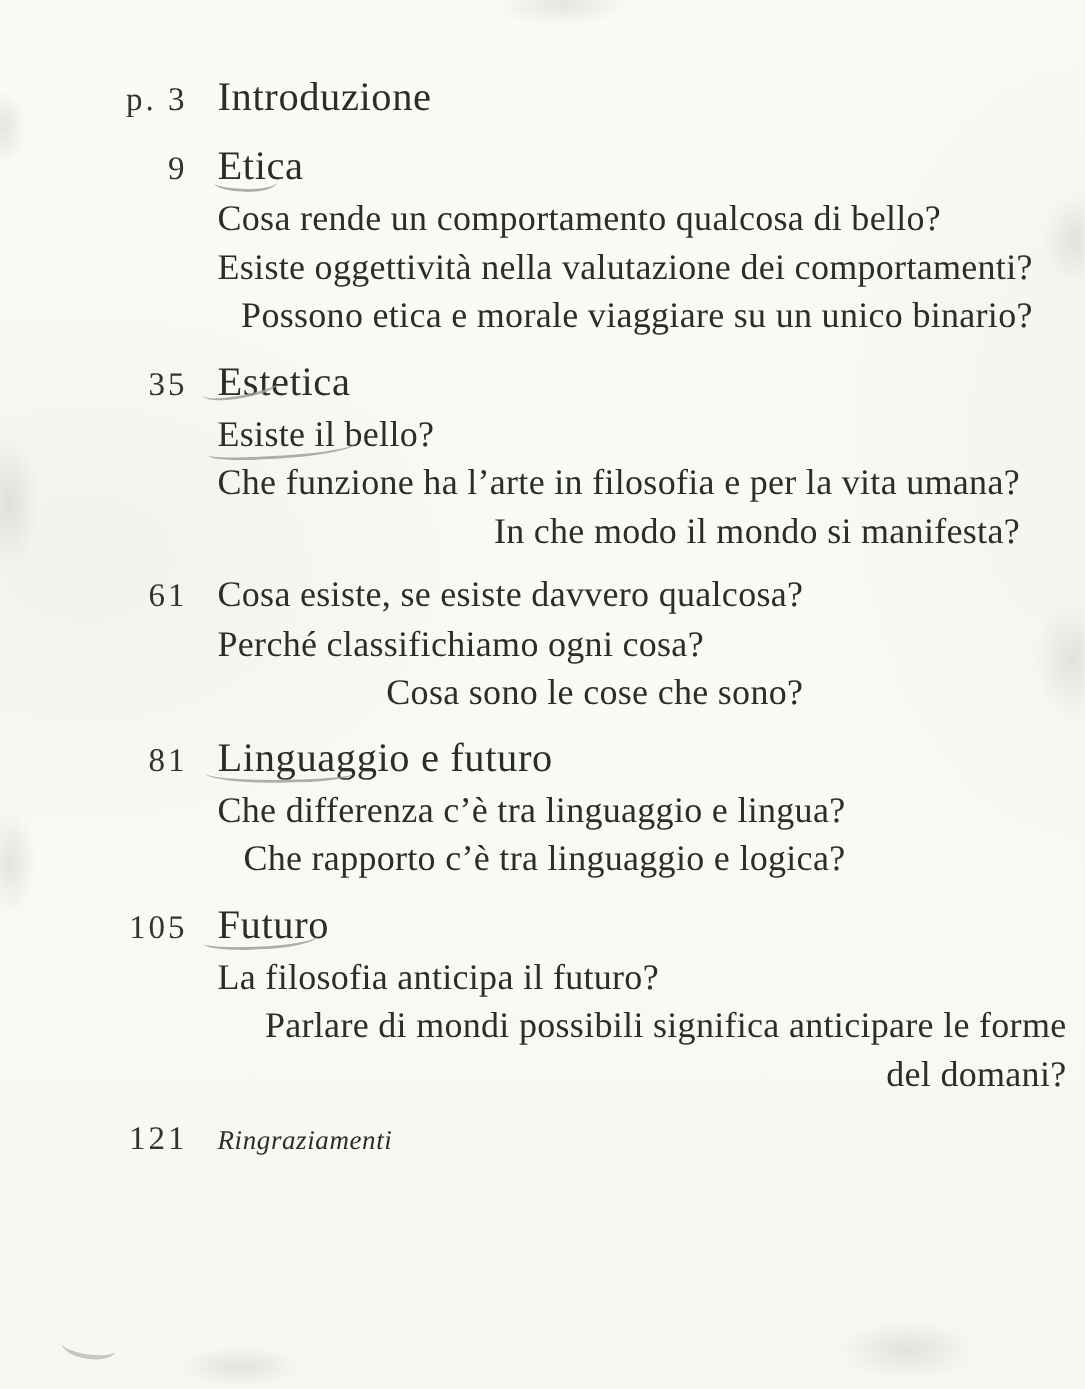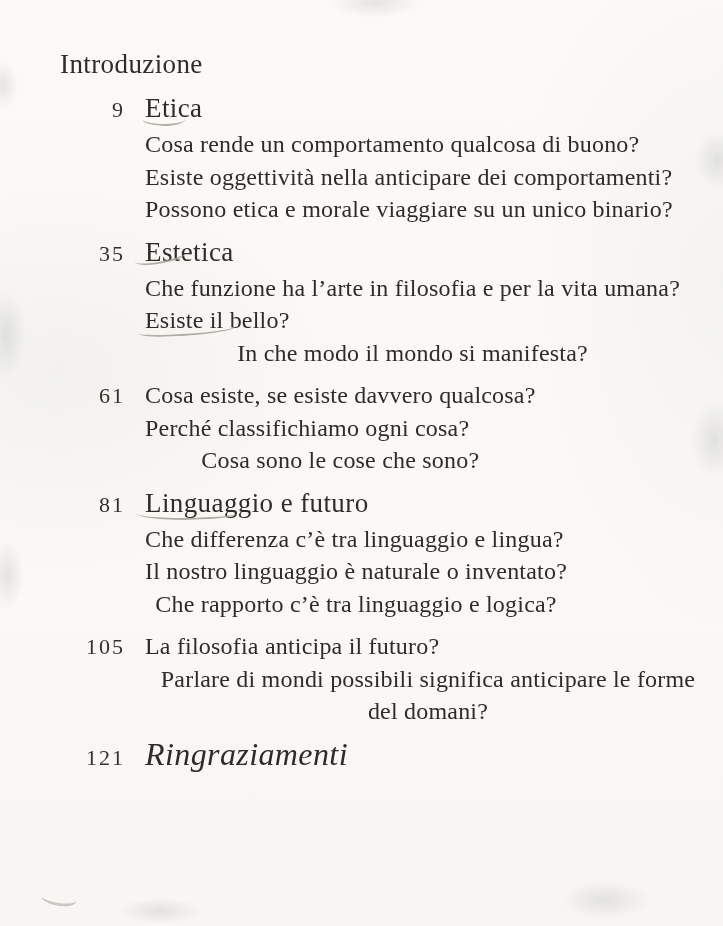--- a/index.html
+++ b/index.html
@@ -39,30 +39,30 @@
     margin-left:20px;
     max-width:566px;
   }
   .title-row{position:relative;display:inline-block;}
   .title{
     font-size:27px;
     line-height:36px;
     letter-spacing:.4px;
     display:inline-block;
   }
-  .title.italic{font-style:italic;font-size:32px;}
+  .title.italic{font-style:italic;font-size:18px;}
   .questions{margin-top:2px;}
   .q{
     position:relative;
     font-size:24px;
     line-height:32.5px;
     text-align:justify;
     letter-spacing:.2px;
   }
-  .q:last-child{text-align:center;}
+  .q:last-child{text-align:right;}
   
   .pencil{
     position:absolute;
     height:7px;
     border-bottom:2px solid rgba(162,161,150,.85);
     border-radius:0 0 55% 45% / 0 0 8px 5px;
   }
   .pencil-etica   {left:-2px;  top:27px; width:42px; transform:rotate(2.5deg);}
   .pencil-estetica{left:-10px; top:21px; width:50px; transform:rotate(-14deg); border-radius:0 0 30% 70%/0 0 4px 9px;}
   .pencil-esiste  {left:-6px;  top:23px; width:98px; transform:rotate(-2deg); border-radius:0 0 70% 30%/0 0 9px 4px;}
@@ -97,52 +97,53 @@
   <div class="blot b1"></div>
   <div class="blot b2"></div>
   <div class="blot b3"></div>
   <div class="blot b4"></div>
   <div class="blot b5"></div>
   <div class="blot b6"></div>
   <div class="blot b7"></div>
   <div class="blot b8"></div>
 
   <div class="entry">
+    <div class="num">p. 3</div>
     <div class="content">
       <div class="title-row">
         <span class="title">Introduzione</span>
       </div>
     </div>
   </div>
 
   <div class="entry">
     <div class="num">9</div>
     <div class="content">
       <div class="title-row">
         <span class="title">Etica</span>
         <i class="pencil pencil-etica"></i>
       </div>
       <div class="questions">
-        <div class="q">Cosa rende un comportamento qualcosa di buono?</div>
-        <div class="q">Esiste oggettività nella anticipare dei comportamenti?</div>
+        <div class="q">Cosa rende un comportamento qualcosa di bello?</div>
+        <div class="q">Esiste oggettività nella valutazione dei comportamenti?</div>
         <div class="q">Possono etica e morale viaggiare su un unico binario?</div>
       </div>
     </div>
   </div>
 
   <div class="entry">
     <div class="num">35</div>
     <div class="content">
       <div class="title-row">
         <span class="title">Estetica</span>
         <i class="pencil pencil-estetica"></i>
       </div>
       <div class="questions">
+        <div class="q"><span>Esiste il bello?</span><i class="pencil pencil-esiste"></i></div>
         <div class="q">Che funzione ha l’arte in filosofia e per la vita umana?</div>
-        <div class="q"><span>Esiste il bello?</span><i class="pencil pencil-esiste"></i></div>
         <div class="q">In che modo il mondo si manifesta?</div>
       </div>
     </div>
   </div>
 
   <div class="entry">
     <div class="num">61</div>
     <div class="content">
       <div class="questions">
         <div class="q">Cosa esiste, se esiste davvero qualcosa?</div>
@@ -154,29 +155,32 @@
 
   <div class="entry">
     <div class="num">81</div>
     <div class="content">
       <div class="title-row">
         <span class="title">Linguaggio e futuro</span>
         <i class="pencil pencil-linguaggio"></i>
       </div>
       <div class="questions">
         <div class="q">Che differenza c’è tra linguaggio e lingua?</div>
-        <div class="q">Il nostro linguaggio è naturale o inventato?</div>
         <div class="q">Che rapporto c’è tra linguaggio e logica?</div>
       </div>
     </div>
   </div>
 
   <div class="entry">
     <div class="num">105</div>
     <div class="content">
+      <div class="title-row">
+        <span class="title">Futuro</span>
+        <i class="pencil pencil-futuro"></i>
+      </div>
       <div class="questions">
         <div class="q">La filosofia anticipa il futuro?</div>
         <div class="q">Parlare di mondi possibili significa anticipare le forme del domani?</div>
       </div>
     </div>
   </div>
 
   <div class="entry" style="margin-top:6px;">
     <div class="num">121</div>
     <div class="content">

